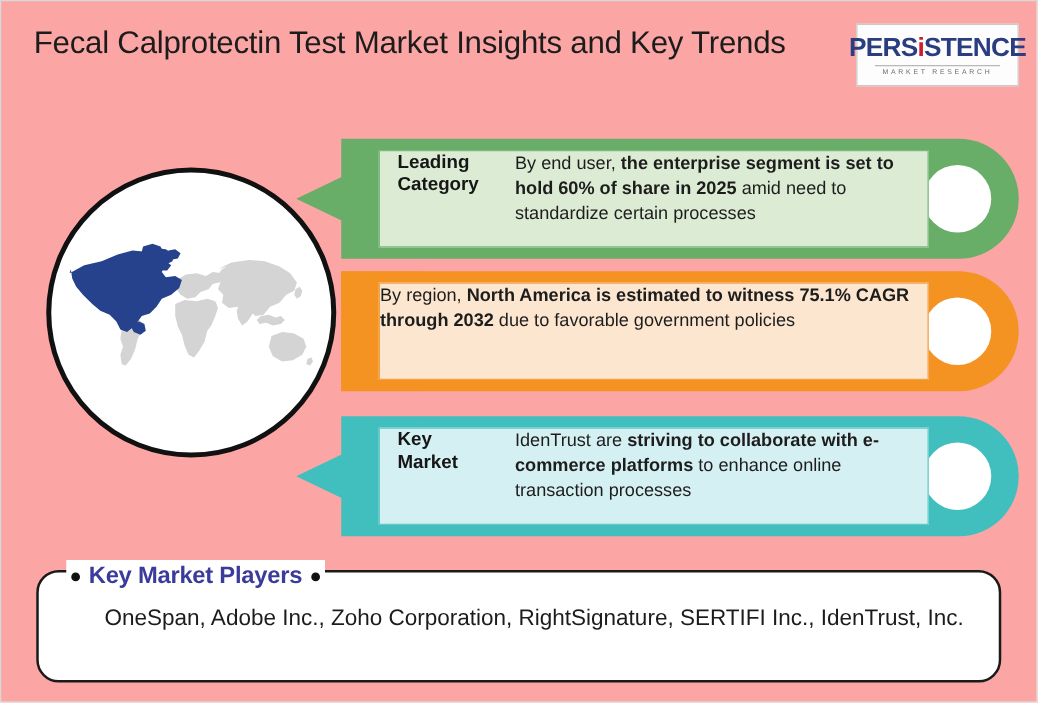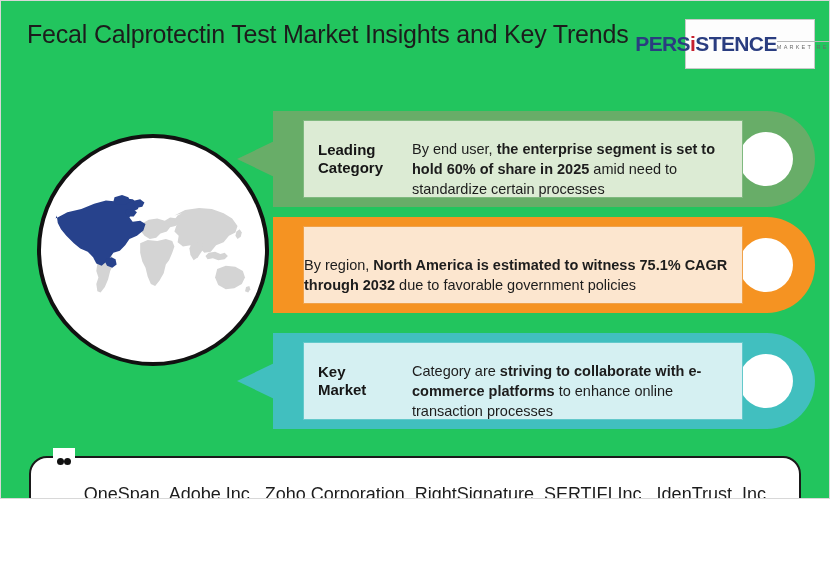--- a/index.html
+++ b/index.html
@@ -6,22 +6,22 @@
     margin: 0;
     padding: 0;
     background: #ffffff;
   }
   body {
     font-family: "Liberation Sans", sans-serif;
   }
   #infographic {
     position: relative;
     width: 830px;
-    height: 499px;
-    background: #22c55e;
+    height: 562px;
+    background: #fca5a5;
     border: 1px solid #d8d8d8;
     box-sizing: border-box;
     overflow: hidden;
   }
 
   
   #page-title {
     position: absolute;
     left: 26px;
     top: 18px;
@@ -36,21 +36,21 @@
   #brand-logo {
     position: absolute;
     right: 14px;
     top: 18px;
     width: 130px;
     height: 50px;
     border: 1px solid #c9c9c9;
     background: #fdfdfd;
     box-sizing: border-box;
     display: flex;
-    flex-direction: row;
+    flex-direction: column;
     align-items: center;
     justify-content: center;
   }
   #brand-logo .brand-word {
     font-size: 21px;
     font-weight: 700;
     letter-spacing: -0.6px;
     color: #2a3d80;
     line-height: 22px;
     white-space: nowrap;
@@ -128,39 +128,38 @@
   .banner .panel {
     position: absolute;
     left: 66px;
     top: 9px;
     width: 440px;
     height: 78px;
     box-sizing: border-box;
     border-width: 1px;
     border-style: solid;
     display: flex;
-    align-items: center;
+    align-items: flex-start;
   }
   .banner .label {
     width: 108px;
     flex: 0 0 108px;
     padding-left: 14px;
     box-sizing: border-box;
     font-size: 15px;
     font-weight: 700;
     line-height: 18px;
     color: #161616;
   }
   .banner .desc {
     flex: 1 1 auto;
     padding-right: 8px;
     font-size: 14.5px;
     line-height: 20px;
     color: #1d1d1d;
-    margin-top: 20px;
   }
   .banner .desc b { font-weight: 700; }
 
   
   .banner-1 .bar  { background: #68ad68; }
   .banner-1 .panel{ background: #dcebd4; border-color: #7fb97f; }
   .banner-2 .bar  { background: #f59322; }
   .banner-2 .panel{ background: #fce6cf; border-color: #f0a24a; }
   .banner-3 .bar  { background: #41bfbf; }
   .banner-3 .panel{ background: #d5f0f2; border-color: #63c9cb; }
@@ -300,25 +299,26 @@
     </svg>
     <div class="bar">
       <div class="hole"></div>
     </div>
     <div class="panel">
       <div class="label">
         <span>Key</span><br>
         <span>Market</span>
       </div>
       <div class="desc">
-        <span>Category are </span><b>striving to collaborate with e-commerce platforms</b><span> to enhance online transaction processes</span>
+        <span>IdenTrust are </span><b>striving to collaborate with e-commerce platforms</b><span> to enhance online transaction processes</span>
       </div>
     </div>
   </div>
 
   <div id="players-box"></div>
   <div id="players-title-wrap">
     <span class="bullet-dot"></span>
+    <span id="players-title">Key Market Players</span>
     <span class="bullet-dot"></span>
   </div>
   <div id="players-list">OneSpan, Adobe Inc., Zoho Corporation, RightSignature, SERTIFI Inc., IdenTrust, Inc.</div>
 
 </div>
 
 </body></html>

